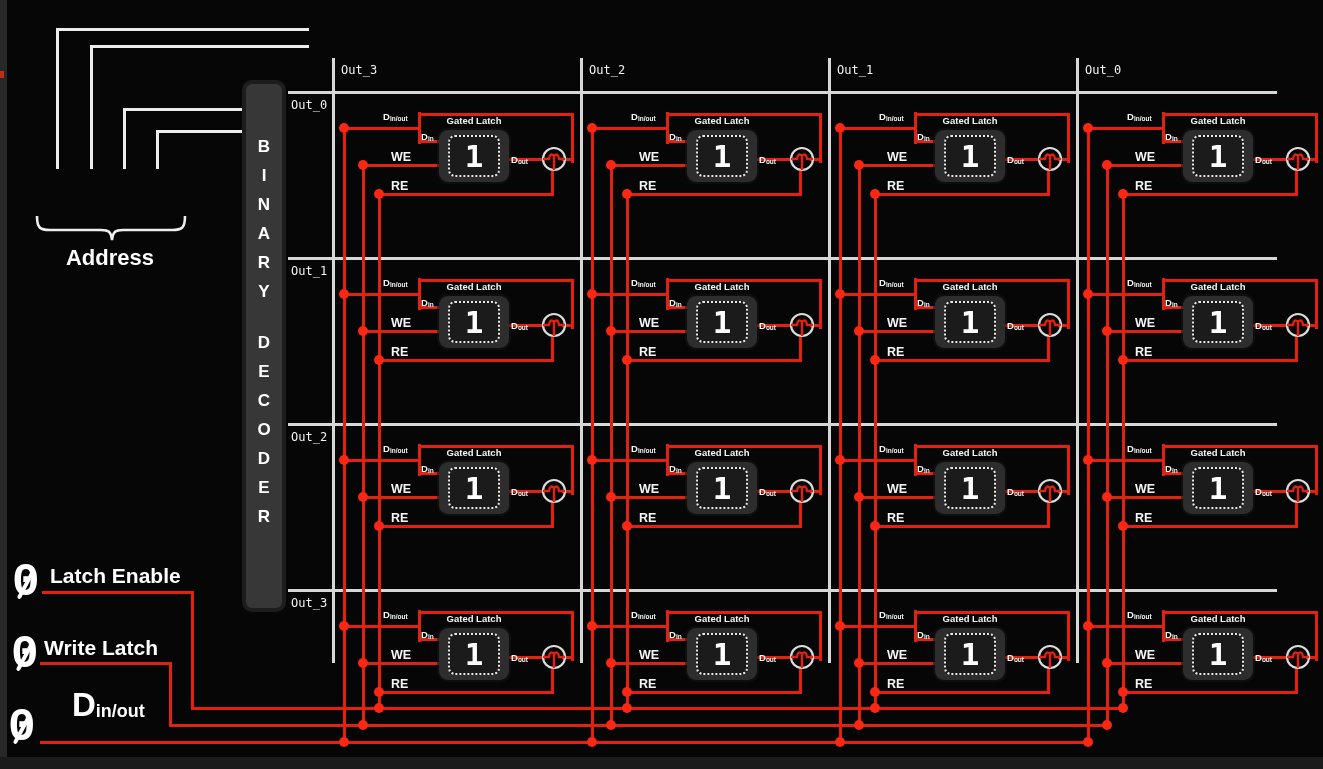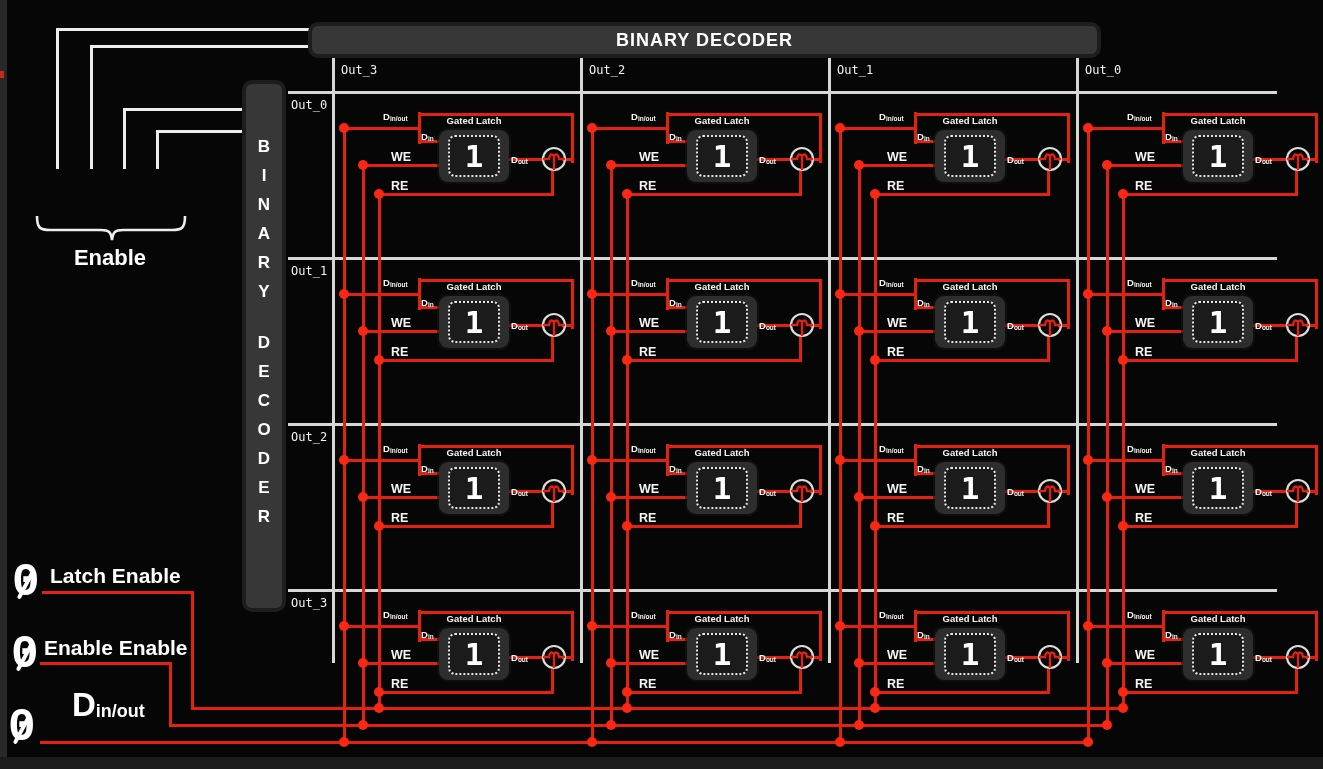--- a/index.html
+++ b/index.html
@@ -42,23 +42,20 @@
                transform:translate(-50%,-50%) rotate(-62deg);border-radius:2px;}
   #left-strip{left:0;top:0;width:7px;height:769px;background:#282828;z-index:6;}
   #left-strip-tick{left:0;top:71px;width:4px;height:7px;background:#c22a1d;z-index:7;}
   #bottom-strip{left:0;top:757px;width:1323px;height:12px;background:#1b1b1b;z-index:6;}
 </style>
 </head>
 <body>
 
 <div id="stage">
 
-  <div class="bigpanel" id="top-decoder">
-    <span>BINARY DECODER</span>
-  </div>
 
   <div class="bigpanel" id="left-decoder">
       <div class="ltr">B</div>
       <div class="ltr">I</div>
       <div class="ltr">N</div>
       <div class="ltr">A</div>
       <div class="ltr">R</div>
       <div class="ltr">Y</div>
       <div class="wordgap"></div>
       <div class="ltr">D</div>
@@ -75,29 +72,29 @@
   <div class="ww" style="left:89.5px;top:45px;width:3px;height:124px"></div>
   <div class="ww" style="left:89.5px;top:45px;width:219px;height:3px"></div>
   <div class="ww" style="left:122.5px;top:108px;width:3px;height:61px"></div>
   <div class="ww" style="left:122.5px;top:108px;width:120px;height:3px"></div>
   <div class="ww" style="left:155.5px;top:130px;width:3px;height:39px"></div>
   <div class="ww" style="left:155.5px;top:130px;width:87px;height:3px"></div>
 
   <svg class="abs" style="left:30px;top:210px;z-index:3" width="170" height="40">
     <path d="M7,6 C7,18 10,20 20,20 H71 C79,20 81,22 82,30 C83,22 85,20 93,20 H142 C152,20 155,18 155,6" fill="none" stroke="#eeeeee" stroke-width="2.6"></path>
   </svg>
-  <div class="biglbl" style="left:40px;top:245px;width:140px;text-align:center;font-size:22px">Enable</div>
+  <div class="biglbl" style="left:40px;top:245px;width:140px;text-align:center;font-size:22px">Address</div>
 
   <div class="zero" style="left:12px;top:561px"><span>0</span><span class="slash"></span></div>
   <div class="biglbl" style="left:50px;top:564px;font-size:21px">Latch Enable</div>
   <div class="w" style="left:42px;top:590.5px;width:151px;height:3px"></div>
   <div class="w" style="left:190.5px;top:590.5px;width:3px;height:119px"></div>
 
   <div class="zero" style="left:11px;top:633px"><span>0</span><span class="slash"></span></div>
-  <div class="biglbl" style="left:44px;top:636px;font-size:21px">Enable Enable</div>
+  <div class="biglbl" style="left:44px;top:636px;font-size:21px">Write Latch</div>
   <div class="w" style="left:40px;top:661.5px;width:131px;height:3px"></div>
   <div class="w" style="left:168.5px;top:661.5px;width:3px;height:65px"></div>
 
   <div class="zero" style="left:8px;top:706px"><span>0</span><span class="slash"></span></div>
   <div class="biglbl" style="left:72px;top:686px;font-size:33px"><span>D</span><span style="font-size:18px;vertical-align:-1px">in/out</span></div>
 
   <div class="w" style="left:192px;top:706.5px;width:932px;height:3px"></div>
   <div class="w" style="left:170px;top:723.5px;width:938px;height:3px"></div>
   <div class="w" style="left:40px;top:740.5px;width:1049px;height:3px"></div>
 

